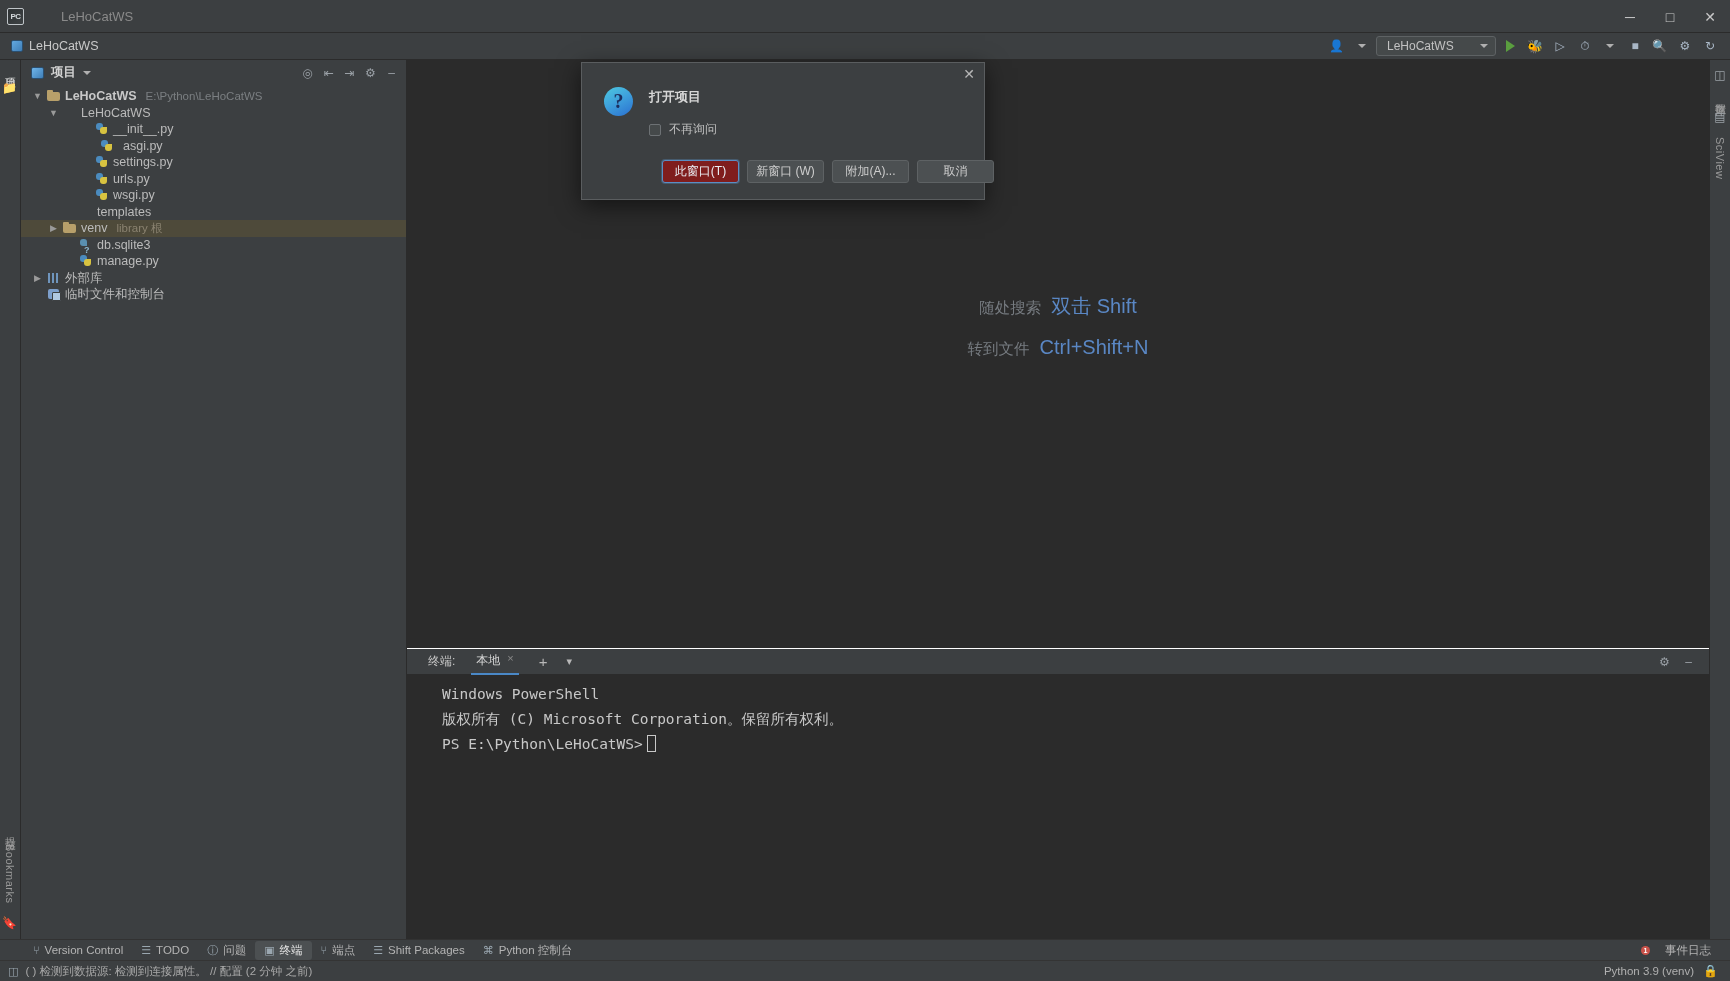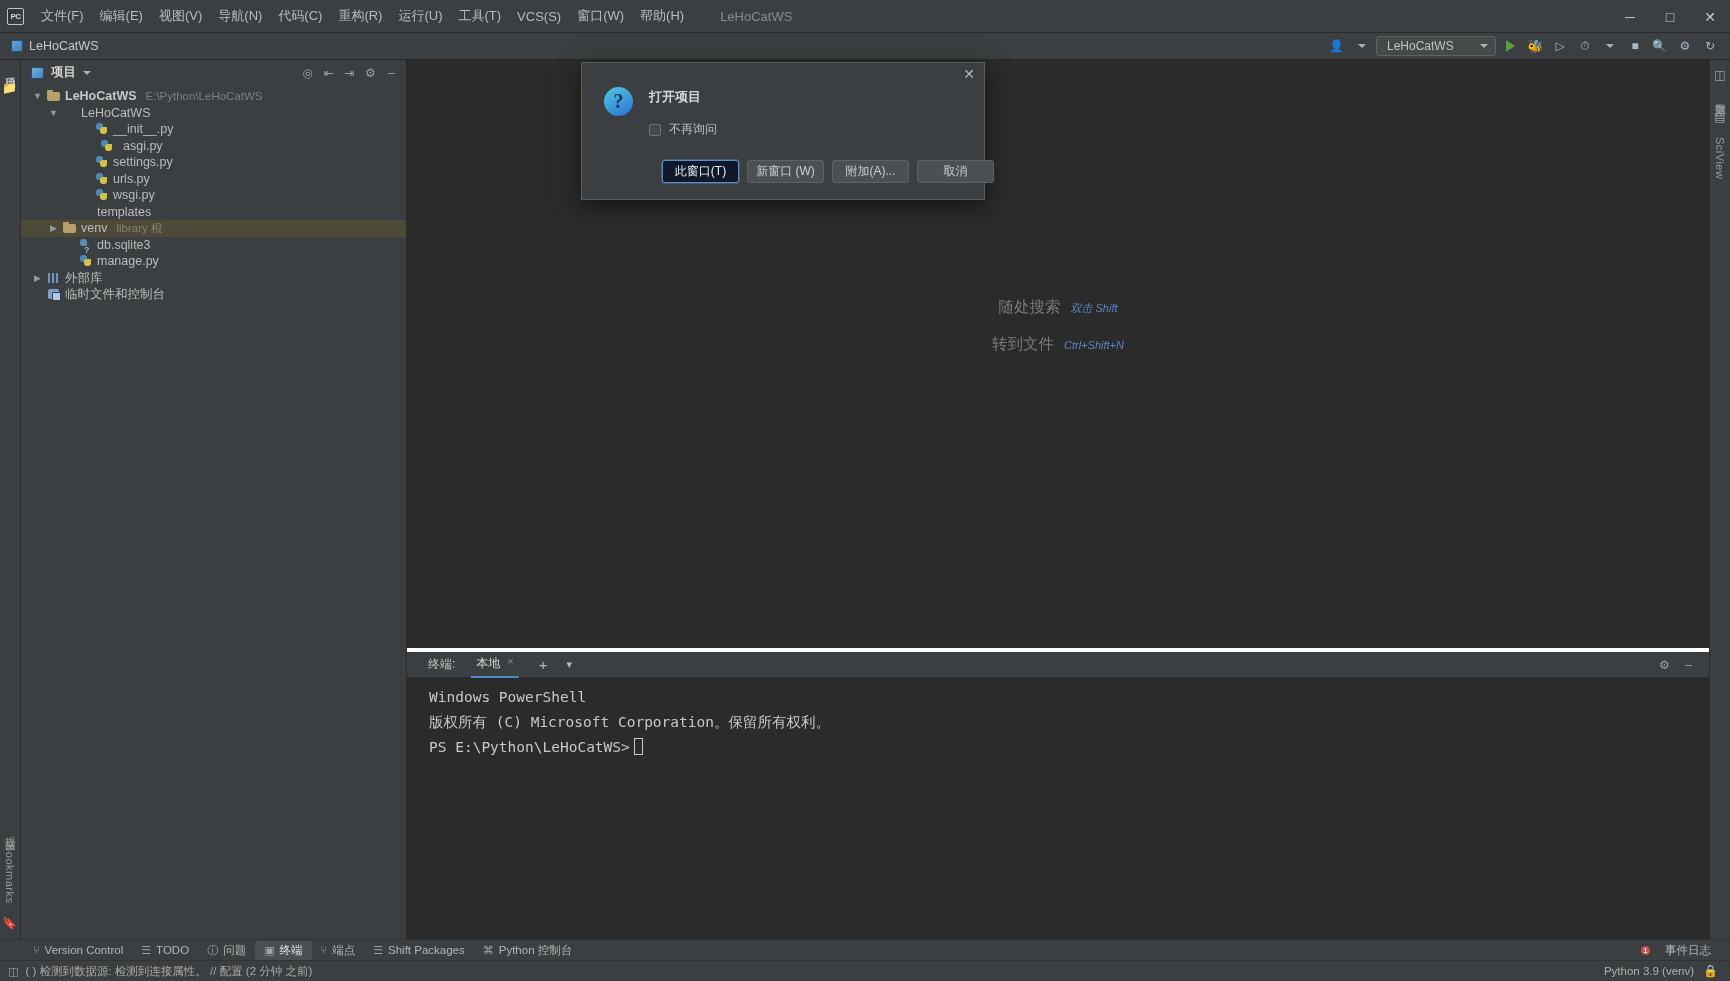--- a/index.html
+++ b/index.html
@@ -170,21 +170,21 @@
   .editor {
     flex: 1 1 auto; background: #2b2b2b; position: relative; min-height: 0;
     display: flex; align-items: center; justify-content: center;
   }
   .hints { margin-top: -40px; }
   .hint-row {
     display: flex; align-items: baseline; justify-content: center; gap: 10px;
     font-size: 15.5px; margin-bottom: 16px;
   }
   .hint-label { color: #767b80; }
-  .hint-key { color: #5a87c4; font-size: 11px; font-style: italic; }
+  .hint-key { color: #5a87c4; font-size: 20px; }
 
   
   .dlg-layer { position: absolute; inset: 0; }
   .dialog {
     position: absolute; left: 174px; top: 2px; width: 404px; background: #3c3f41;
     border: 1px solid #5a5d5f; box-shadow: 0 6px 22px rgba(0,0,0,.55);
     display: flex; flex-direction: column;
   }
   .dlg-top { height: 22px; display:flex; align-items:center; justify-content:flex-end; padding-right:6px; }
   .dlg-close {
@@ -208,44 +208,44 @@
   .cbox-lbl { font-size: 12px; color: #c0c0c0; }
   .dlg-btns {
     display: flex; gap: 8px; justify-content: flex-start; padding: 22px 18px 16px 80px;
   }
   .btn {
     min-width: 77px; height: 23px; padding: 0 12px; font-size: 12px;
     border: 1px solid #5e6264; background: #4c5052; color: #cdcdcd; border-radius: 3px;
     display: flex; align-items: center; justify-content: center; white-space: nowrap;
   }
   .btn.primary {
-    background: #0f172a; border: 1px solid #5a8ec4; color: #eaeff5;
+    background: #7f1d1d; border: 1px solid #5a8ec4; color: #eaeff5;
     box-shadow: 0 0 0 1px rgba(90,142,196,.35);
   }
 
   
   .termpanel {
     flex: 0 0 291px; background: #2b2b2b; display: flex; flex-direction: column;
-    border-top: 4px solid #ffffff; min-height: 0;
+    border-top: 1px solid #ffffff; min-height: 0;
   }
   .term-header {
     height: 25px; background: #3c3f41; display: flex; align-items: center; gap: 0;
     padding-left: 21px; flex: 0 0 25px;
   }
   .term-label { font-size: 12px; color: #c6c6c6; margin-right: 16px; }
   .term-tab {
     font-size: 12px; color: #d6d6d6; display: flex; align-items: flex-start; gap: 7px;
     padding: 3px 5px 4px 5px; border-bottom: 2px solid #4a88c7;
   }
   .term-tab-x { color:#8a8a8a; font-size: 11px; }
   .term-plus { color:#b8b8b8; font-size: 15px; margin-left: 15px; padding: 0 5px; }
   .term-chev { color:#b8b8b8; font-size: 11px; margin-left: 9px; padding: 0 5px; }
   .term-right { margin-left:auto; display:flex; align-items:center; gap:5px; padding-right:11px; }
   .term-body {
-    flex: 1 1 auto; padding: 8px 0 0 22px; overflow: hidden;
+    flex: 1 1 auto; padding: 8px 0 0 35px; overflow: hidden;
     font-family: "DejaVu Sans Mono", "Liberation Mono", monospace;
     font-size: 14.5px; color: #c8c8c8; line-height: 25px;
   }
   .term-line { white-space: pre; }
   .term-link { color: #6a9bd8; text-decoration: underline; }
   .caret-blk {
     display:inline-block; width:9px; height:17px; border:1px solid #c8c8c8;
     vertical-align:-3px; margin-left:4px;
   }
 
@@ -280,33 +280,20 @@
     position:absolute; right:0; top:0; width:12px; height:100%; background:#2b2b2b;
   }
 </style>
 </head>
 <body>
 
 <div id="app">
 
   <div class="titlebar">
     <div class="pc-logo">PC</div>
-    <div class="menubar">
-      <div class="menu-item">文件(F)</div>
-      <div class="menu-item">编辑(E)</div>
-      <div class="menu-item">视图(V)</div>
-      <div class="menu-item">导航(N)</div>
-      <div class="menu-item">代码(C)</div>
-      <div class="menu-item">重构(R)</div>
-      <div class="menu-item">运行(U)</div>
-      <div class="menu-item">工具(T)</div>
-      <div class="menu-item">VCS(S)</div>
-      <div class="menu-item">窗口(W)</div>
-      <div class="menu-item">帮助(H)</div>
-    </div>
     <div class="win-title">LeHoCatWS</div>
     <div class="winbtns">
       <div class="winbtn">─</div>
       <div class="winbtn">□</div>
       <div class="winbtn close">✕</div>
     </div>
   </div>
 
   <div class="navbar">
     <div class="nav-left">

